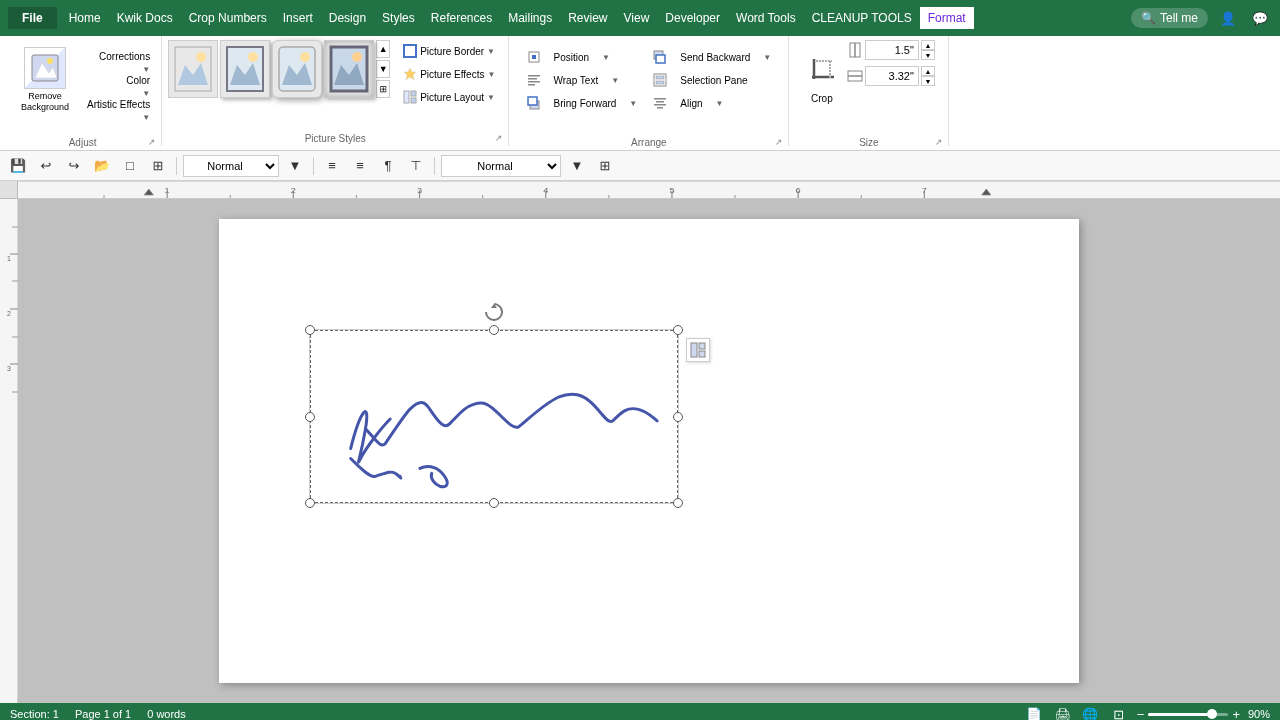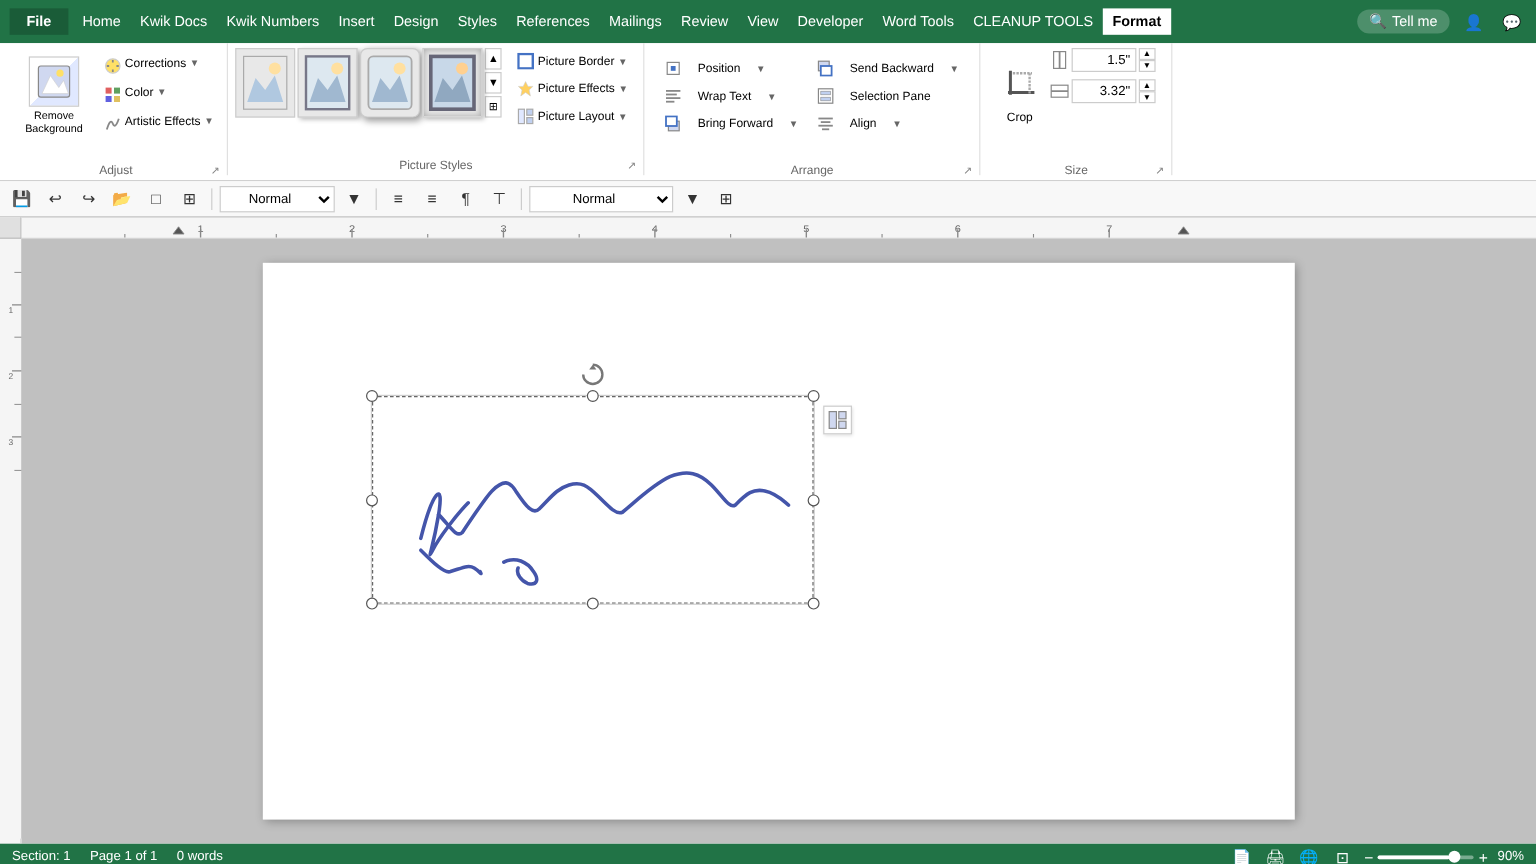--- a/index.html
+++ b/index.html
@@ -21,21 +21,21 @@
       font-weight: 600;
       cursor: pointer;
       margin-right: 4px;
     }
     .menu-bar .menu-item {
       padding: 4px 8px;
       font-size: 12px;
       cursor: pointer;
       color: white;
     }
-    .menu-bar .menu-item.active { background: white; color: #000000; font-weight: 700; }
+    .menu-bar .menu-item.active { background: white; color: #6d28d9; font-weight: 400; }
     .menu-bar-right {
       margin-left: auto;
       display: flex;
       align-items: center;
       gap: 8px;
     }
     .tell-me {
       display: flex;
       align-items: center;
       background: rgba(255,255,255,0.2);
@@ -378,21 +378,22 @@
       height: 80px;
       cursor: pointer;
       border: 1px solid transparent;
       border-radius: 3px;
       padding: 3px;
       gap: 2px;
     }
 
     .corrections-btn, .color-btn, .artistic-btn {
       display: flex;
-      align-items: flex-start;
+      flex-direction: column;
+      align-items: flex-end;
       gap: 3px;
       padding: 2px 4px;
       cursor: pointer;
       border: 1px solid transparent;
       border-radius: 2px;
       height: 22px;
       font-size: 10px;
       white-space: nowrap;
     }
 
@@ -512,21 +513,21 @@
       gap: 2px;
     }
   </style>
 </head>
 <body>
 
 <div class="menu-bar">
   <div class="file-btn">File</div>
   <div class="menu-item">Home</div>
   <div class="menu-item">Kwik Docs</div>
-  <div class="menu-item">Kwik Numbers</div>
+  <div class="menu-item">Crop Numbers</div>
   <div class="menu-item">Insert</div>
   <div class="menu-item">Design</div>
   <div class="menu-item">Styles</div>
   <div class="menu-item">References</div>
   <div class="menu-item">Mailings</div>
   <div class="menu-item">Review</div>
   <div class="menu-item">View</div>
   <div class="menu-item">Developer</div>
   <div class="menu-item">Word Tools</div>
   <div class="menu-item">CLEANUP TOOLS</div>

